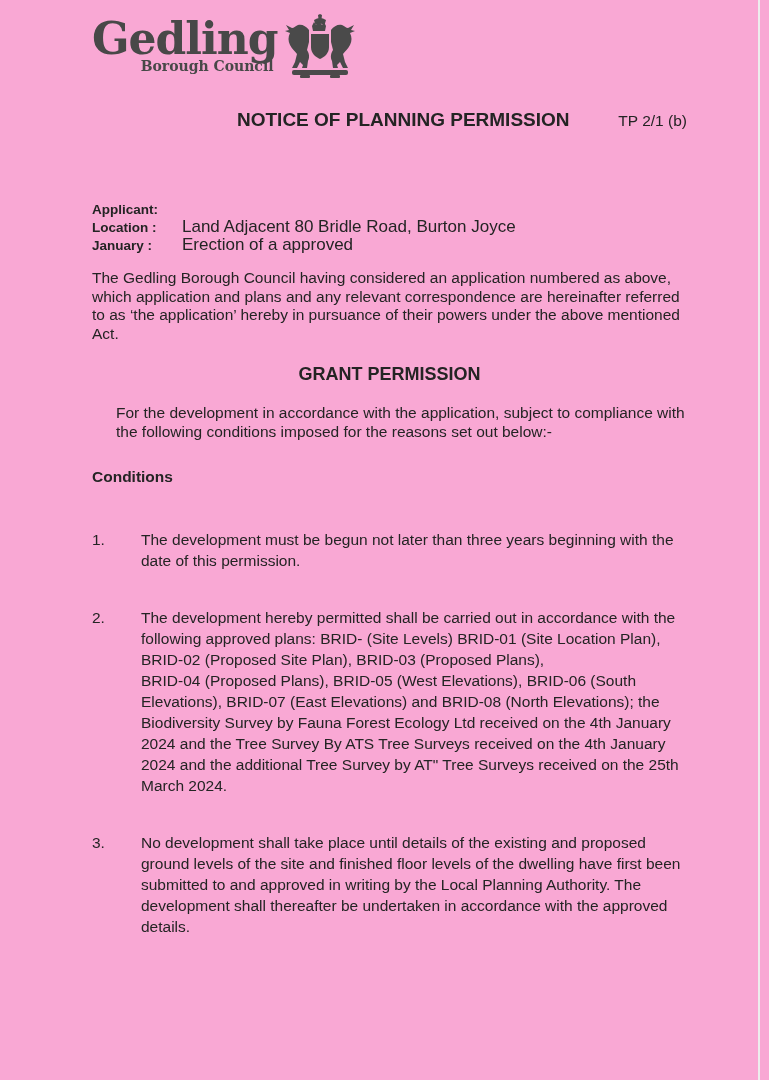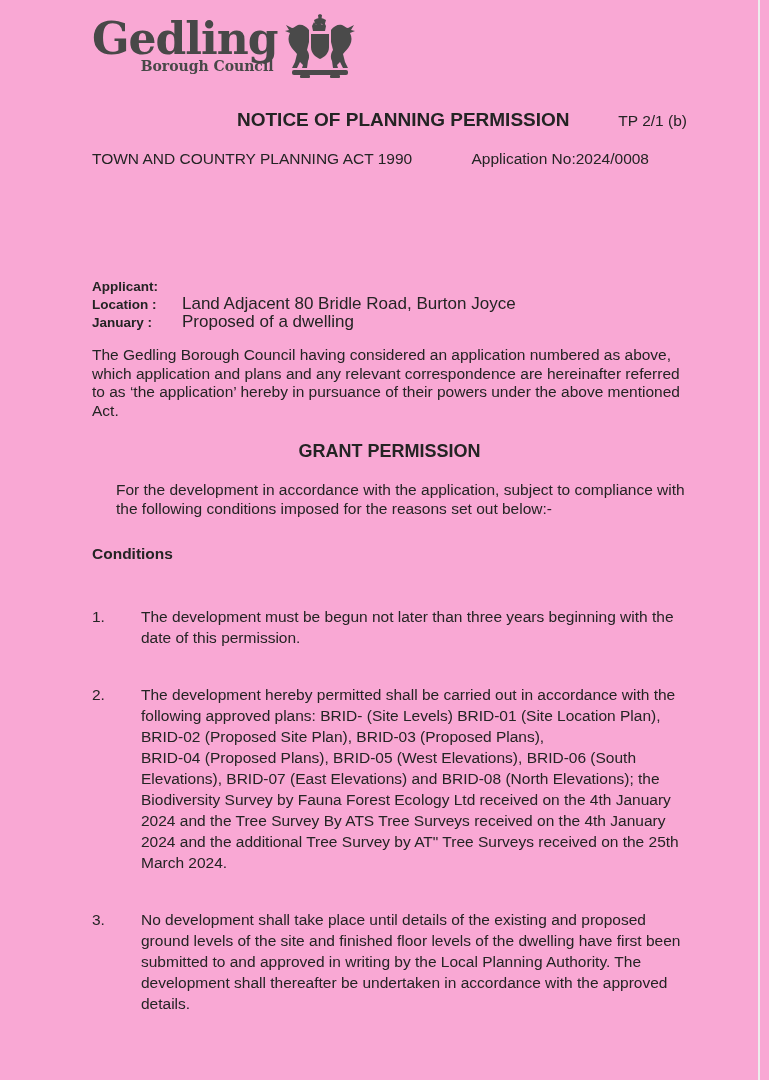--- a/index.html
+++ b/index.html
@@ -35,21 +35,21 @@
 
   
   .title-row{display:flex;align-items:baseline;margin-top:23px;}
   .doc-title{font-weight:bold;font-size:19px;margin-left:145px;white-space:nowrap;}
   .tp-ref{margin-left:auto;font-size:15.5px;white-space:nowrap;}
   .act-row{display:flex;align-items:baseline;margin-top:19px;}
   .act{font-size:15.5px;white-space:nowrap;}
   .app-no{margin-left:auto;margin-right:38px;font-size:15.5px;white-space:nowrap;}
 
   
-  .details{margin-top:110px;}
+  .details{margin-top:70px;}
   .detail-row{display:flex;align-items:baseline;line-height:17px;}
   .detail-label{width:90px;flex:none;font-weight:bold;font-size:13.5px;}
   .detail-value{font-size:17px;}
 
   
   .para{font-size:15.5px;line-height:18.5px;margin-top:15px;}
   .grant-heading{font-weight:bold;font-size:18px;text-align:center;margin-top:21px;}
   .compliance{font-size:15.5px;line-height:18.5px;margin-top:19px;margin-left:24px;}
   .conditions-heading{font-weight:bold;font-size:15.5px;margin-top:27px;}
 
@@ -92,37 +92,33 @@
           </g>
         </svg>
       </div>
     </div>
 
     <div class="title-row">
       <span class="doc-title">NOTICE OF PLANNING PERMISSION</span>
       <span class="tp-ref">TP 2/1 (b)</span>
     </div>
 
-    <div class="act-row">
-      <span class="act">TOWN AND COUNTRY PLANNING ACT 1990</span>
-      <span class="app-no">Application No:2024/0008</span>
-    </div>
 
     <div class="details">
       <div class="detail-row">
         <span class="detail-label">Applicant:</span>
         <span class="detail-value"></span>
       </div>
       <div class="detail-row">
         <span class="detail-label">Location :</span>
         <span class="detail-value">Land Adjacent 80 Bridle Road, Burton Joyce</span>
       </div>
       <div class="detail-row">
         <span class="detail-label">January :</span>
-        <span class="detail-value">Proposed of a dwelling</span>
+        <span class="detail-value">Erection of a approved</span>
       </div>
     </div>
 
     <div class="para">The Gedling Borough Council having considered an application numbered as above, which application and plans and any relevant correspondence are hereinafter referred to as ‘the application’ hereby in pursuance of their powers under the above mentioned Act.</div>
 
     <div class="grant-heading">GRANT PERMISSION</div>
 
     <div class="compliance">For the development in accordance with the application, subject to compliance with the following conditions imposed for the reasons set out below:-</div>
 
     <div class="conditions-heading">Conditions</div>

